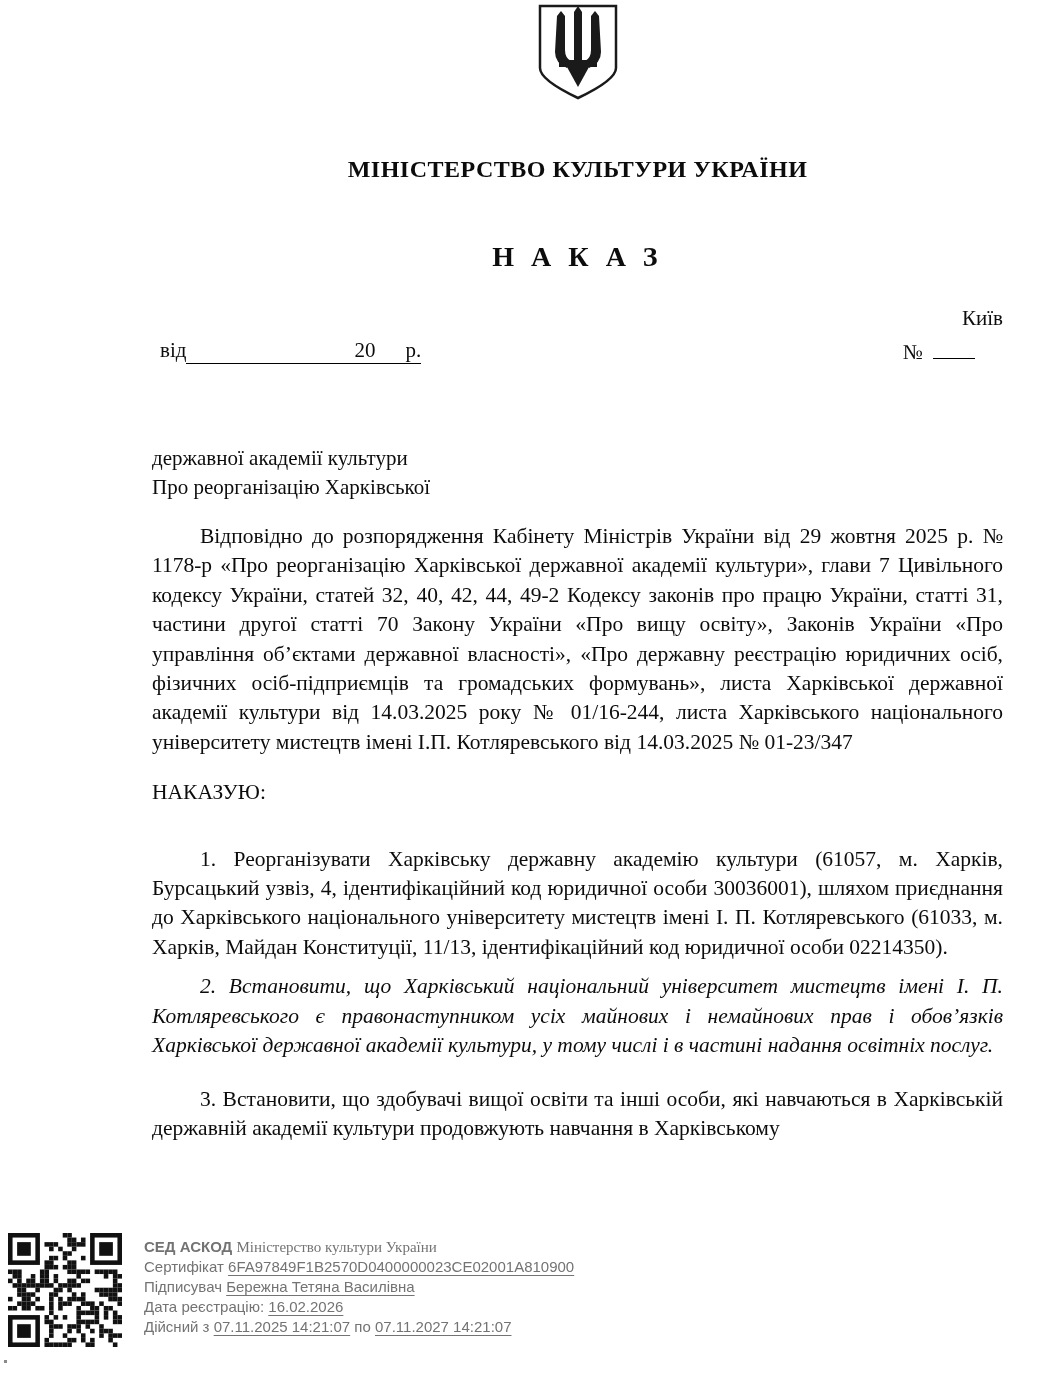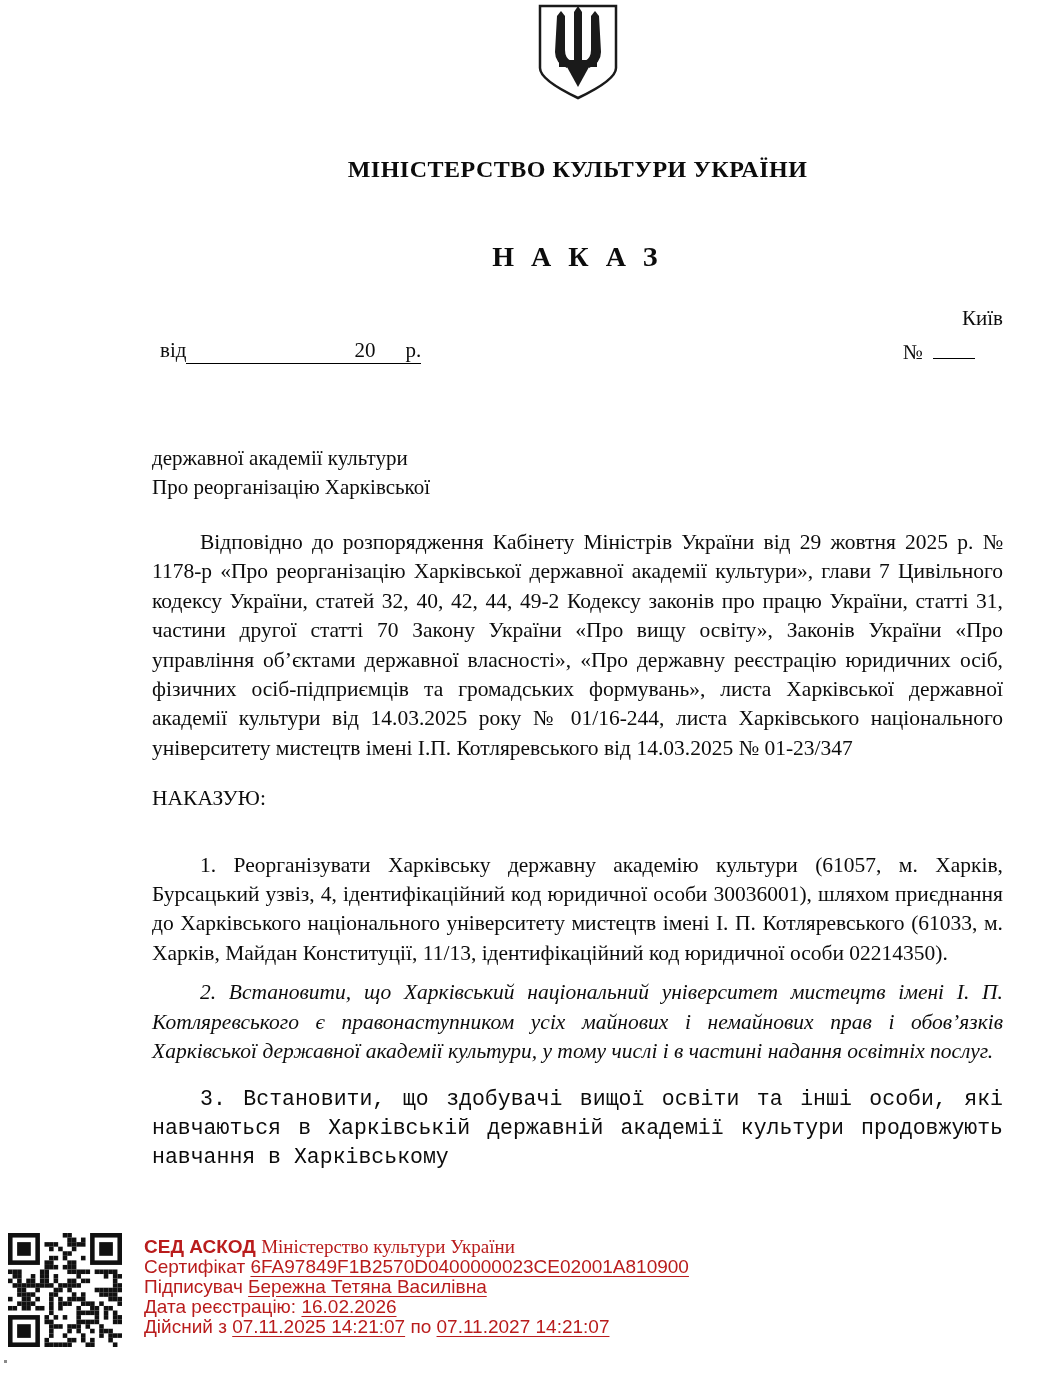--- a/index.html
+++ b/index.html
@@ -37,36 +37,36 @@
   .blank1 { display:inline-block; width:168px; }
   .blank2 { display:inline-block; width:30px; }
   .num-line { position:absolute; right:28px; top:2px; white-space:nowrap; }
   .num-blank { display:inline-block; width:42px; border-bottom:1.5px solid #000; margin-left:10px; }
 
   .subject {
     margin-top:74px; font-size:21px; line-height:29px; text-align:left;
   }
 
   .body-text { font-size:21.5px; line-height:29.4px; text-align:justify; }
-  .preamble { margin-top:26px; text-indent:48px; }
+  .preamble { margin-top:20px; text-indent:48px; }
   .order-word { margin-top:21px; font-size:21.5px; line-height:29.4px; }
   .item { text-indent:48px; }
   .item-1 { margin-top:37px; }
   .item-2 { margin-top:10px;font-style:italic; }
-  .item-3 { margin-top:18px;font-family:Liberation Mono, monospace; }
+  .item-3 { margin-top:24px; }
 
   .footer {
     position:absolute; left:8px; top:1233px;
     display:flex; align-items:flex-start;
   }
   .qr { width:114px; height:114px; }
   .stamp-lines {
     margin-left:22px; margin-top:4px;
     font-family:"Liberation Sans","DejaVu Sans",sans-serif;
-    font-size:19px; line-height:20px; color:#b91c1c;
+    font-size:15px; line-height:20px; color:#737373;
     white-space:nowrap;
   }
   .stamp-line b { font-weight:bold; }
   .u { text-decoration:underline; text-underline-offset:3px; }
   .serifv { font-family:"Liberation Serif","DejaVu Serif",serif; }
   .speck { position:absolute; left:4px; top:1360px; width:3px; height:3px; background:#8a8a8a; }
 </style>
 </head>
 <body>
 

